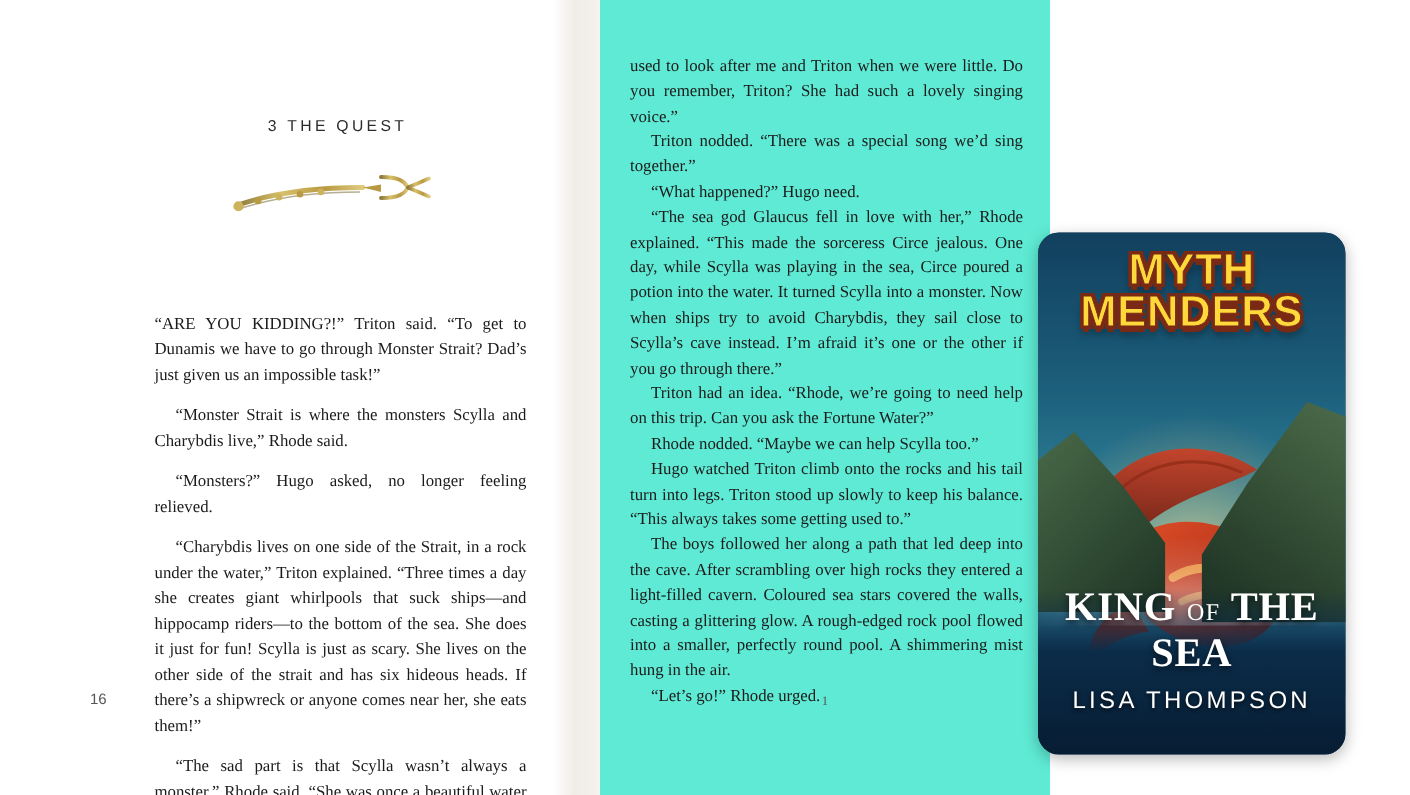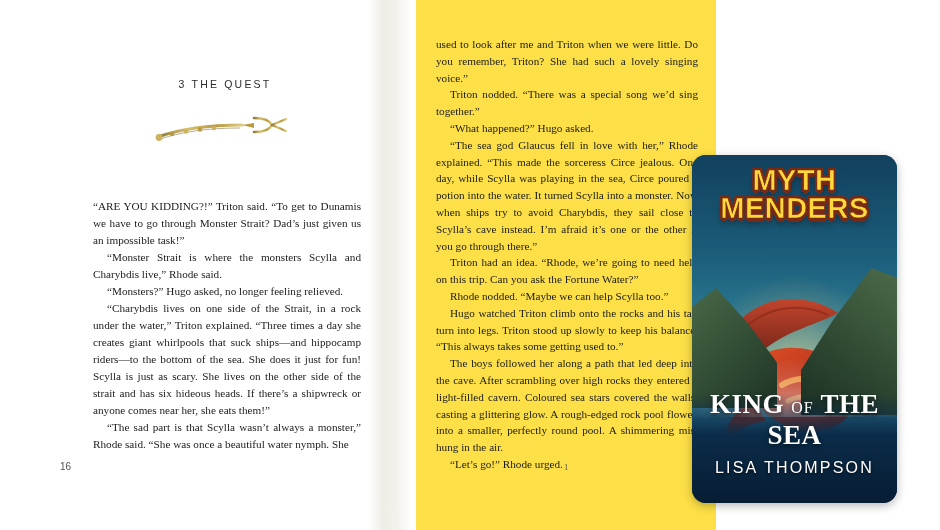--- a/index.html
+++ b/index.html
@@ -56,21 +56,21 @@
   .body-left {
     position: absolute;
     top: 198px;
     left: 33px;
     width: 268px;
     font-size: 11.2px;
     line-height: 1.52;
     color: #1b1b1b;
     text-align: justify;
   }
-  .body-left p { margin: 0; text-indent: 14px; }
+  .body-left p { margin: 10px; text-indent: 14px; }
   .body-left p.first { text-indent: 0; }
   .folio {
     position: absolute;
     bottom: 58px;
     left: 0;
     width: 330px;
     text-align: left;
     font-family: Liberation Sans, sans-serif;
     font-size: 10px;
     color: #555;
@@ -86,25 +86,25 @@
     background: linear-gradient(to right,
       rgba(255,255,255,0) 0%,
       rgba(228,222,212,0.55) 35%,
       rgba(241,237,231,0.85) 62%,
       rgba(255,255,255,0) 100%);
   }
 
   
   .page-right {
     position: absolute;
-    left: 416px;
+    left: 400px;
     top: 0;
     width: 300px;
     height: 530px;
-    background: #fde047;
+    background: #5eead4;
   }
   .body-right {
     position: absolute;
     top: 36px;
     left: 20px;
     width: 262px;
     font-size: 11.2px;
     line-height: 1.50;
     color: #1b1b1b;
     text-align: justify;
@@ -286,21 +286,21 @@
 
     <div class="folio">16</div>
   </div>
 
   <div class="gutter"></div>
 
   <div class="page-right">
     <div class="body-right">
       <p class="first">used to look after me and Triton when we were little. Do you remember, Triton? She had such a lovely singing voice.”</p>
       <p>Triton nodded. “There was a special song we’d sing together.”</p>
-      <p>“What happened?” Hugo asked.</p>
+      <p>“What happened?” Hugo need.</p>
       <p>“The sea god Glaucus fell in love with her,” Rhode explained. “This made the sorceress Circe jealous. One day, while Scylla was playing in the sea, Circe poured a potion into the water. It turned Scylla into a monster. Now when ships try to avoid Charybdis, they sail close to Scylla’s cave instead. I’m afraid it’s one or the other if you go through there.”</p>
       <p>Triton had an idea. “Rhode, we’re going to need help on this trip. Can you ask the Fortune Water?”</p>
       <p>Rhode nodded. “Maybe we can help Scylla too.”</p>
       <p>Hugo watched Triton climb onto the rocks and his tail turn into legs. Triton stood up slowly to keep his balance. “This always takes some getting used to.”</p>
       <p>The boys followed her along a path that led deep into the cave. After scrambling over high rocks they entered a light-filled cavern. Coloured sea stars covered the walls, casting a glittering glow. A rough-edged rock pool flowed into a smaller, perfectly round pool. A shimmering mist hung in the air.</p>
       <p>“Let’s go!” Rhode urged.</p>
     </div>
     <div class="folio-right">1</div>
   </div>
 

